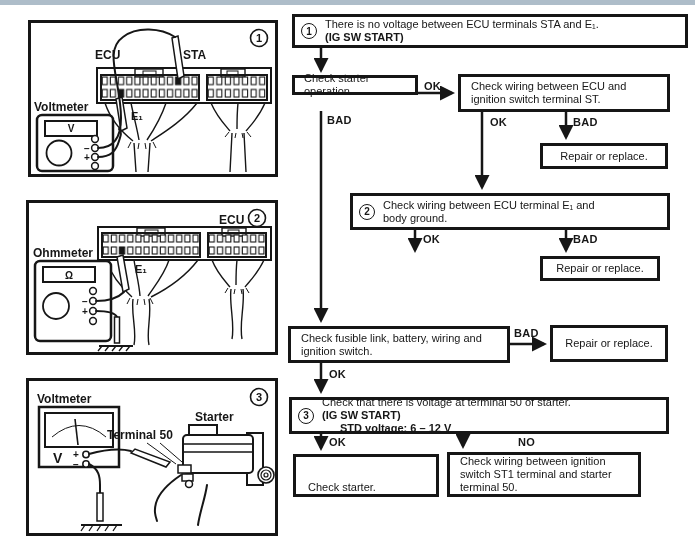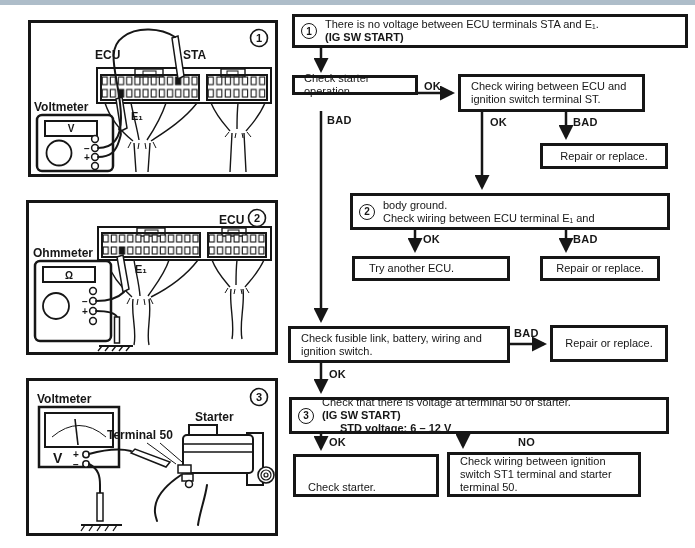--- a/index.html
+++ b/index.html
@@ -240,39 +240,36 @@
     <div class="slines">
       <span>There is no voltage between ECU terminals STA and E₁.</span>
       <span class="bold">(IG SW START)</span>
     </div>
   </div>
 
   <div class="fc-box" style="left:292px;top:75px;width:126px;height:20px;padding-left:9px;padding-right:6px;">
     <span>Check starter operation.</span>
   </div>
 
-  <div class="fc-box" style="left:458px;top:74px;width:187px;height:38px;padding-left:10px;padding-right:6px;">
+  <div class="fc-box" style="left:458px;top:74px;width:212px;height:38px;padding-left:10px;padding-right:6px;">
     <span>Check wiring between ECU and ignition switch terminal ST.</span>
   </div>
 
   <div class="fc-box center" style="left:540px;top:143px;width:128px;height:26px;">
     <span>Repair or replace.</span>
   </div>
 
   <div class="fc-box" style="left:350px;top:193px;width:320px;height:37px;">
     <span class="circ">2</span>
     <div class="slines">
+      <span>Check wiring between ECU terminal E₁ and</span>
       <span>body ground.</span>
-      <span>Check wiring between ECU terminal E₁ and</span>
     </div>
   </div>
 
-  <div class="fc-box" style="left:352px;top:256px;width:158px;height:25px;padding-left:14px;">
-    <span>Try another ECU.</span>
-  </div>
 
   <div class="fc-box center" style="left:540px;top:256px;width:120px;height:25px;">
     <span>Repair or replace.</span>
   </div>
 
   <div class="fc-box" style="left:288px;top:326px;width:222px;height:37px;padding-left:10px;padding-right:4px;">
     <span>Check fusible link, battery, wiring and ignition switch.</span>
   </div>
 
   <div class="fc-box center" style="left:550px;top:325px;width:118px;height:37px;">

